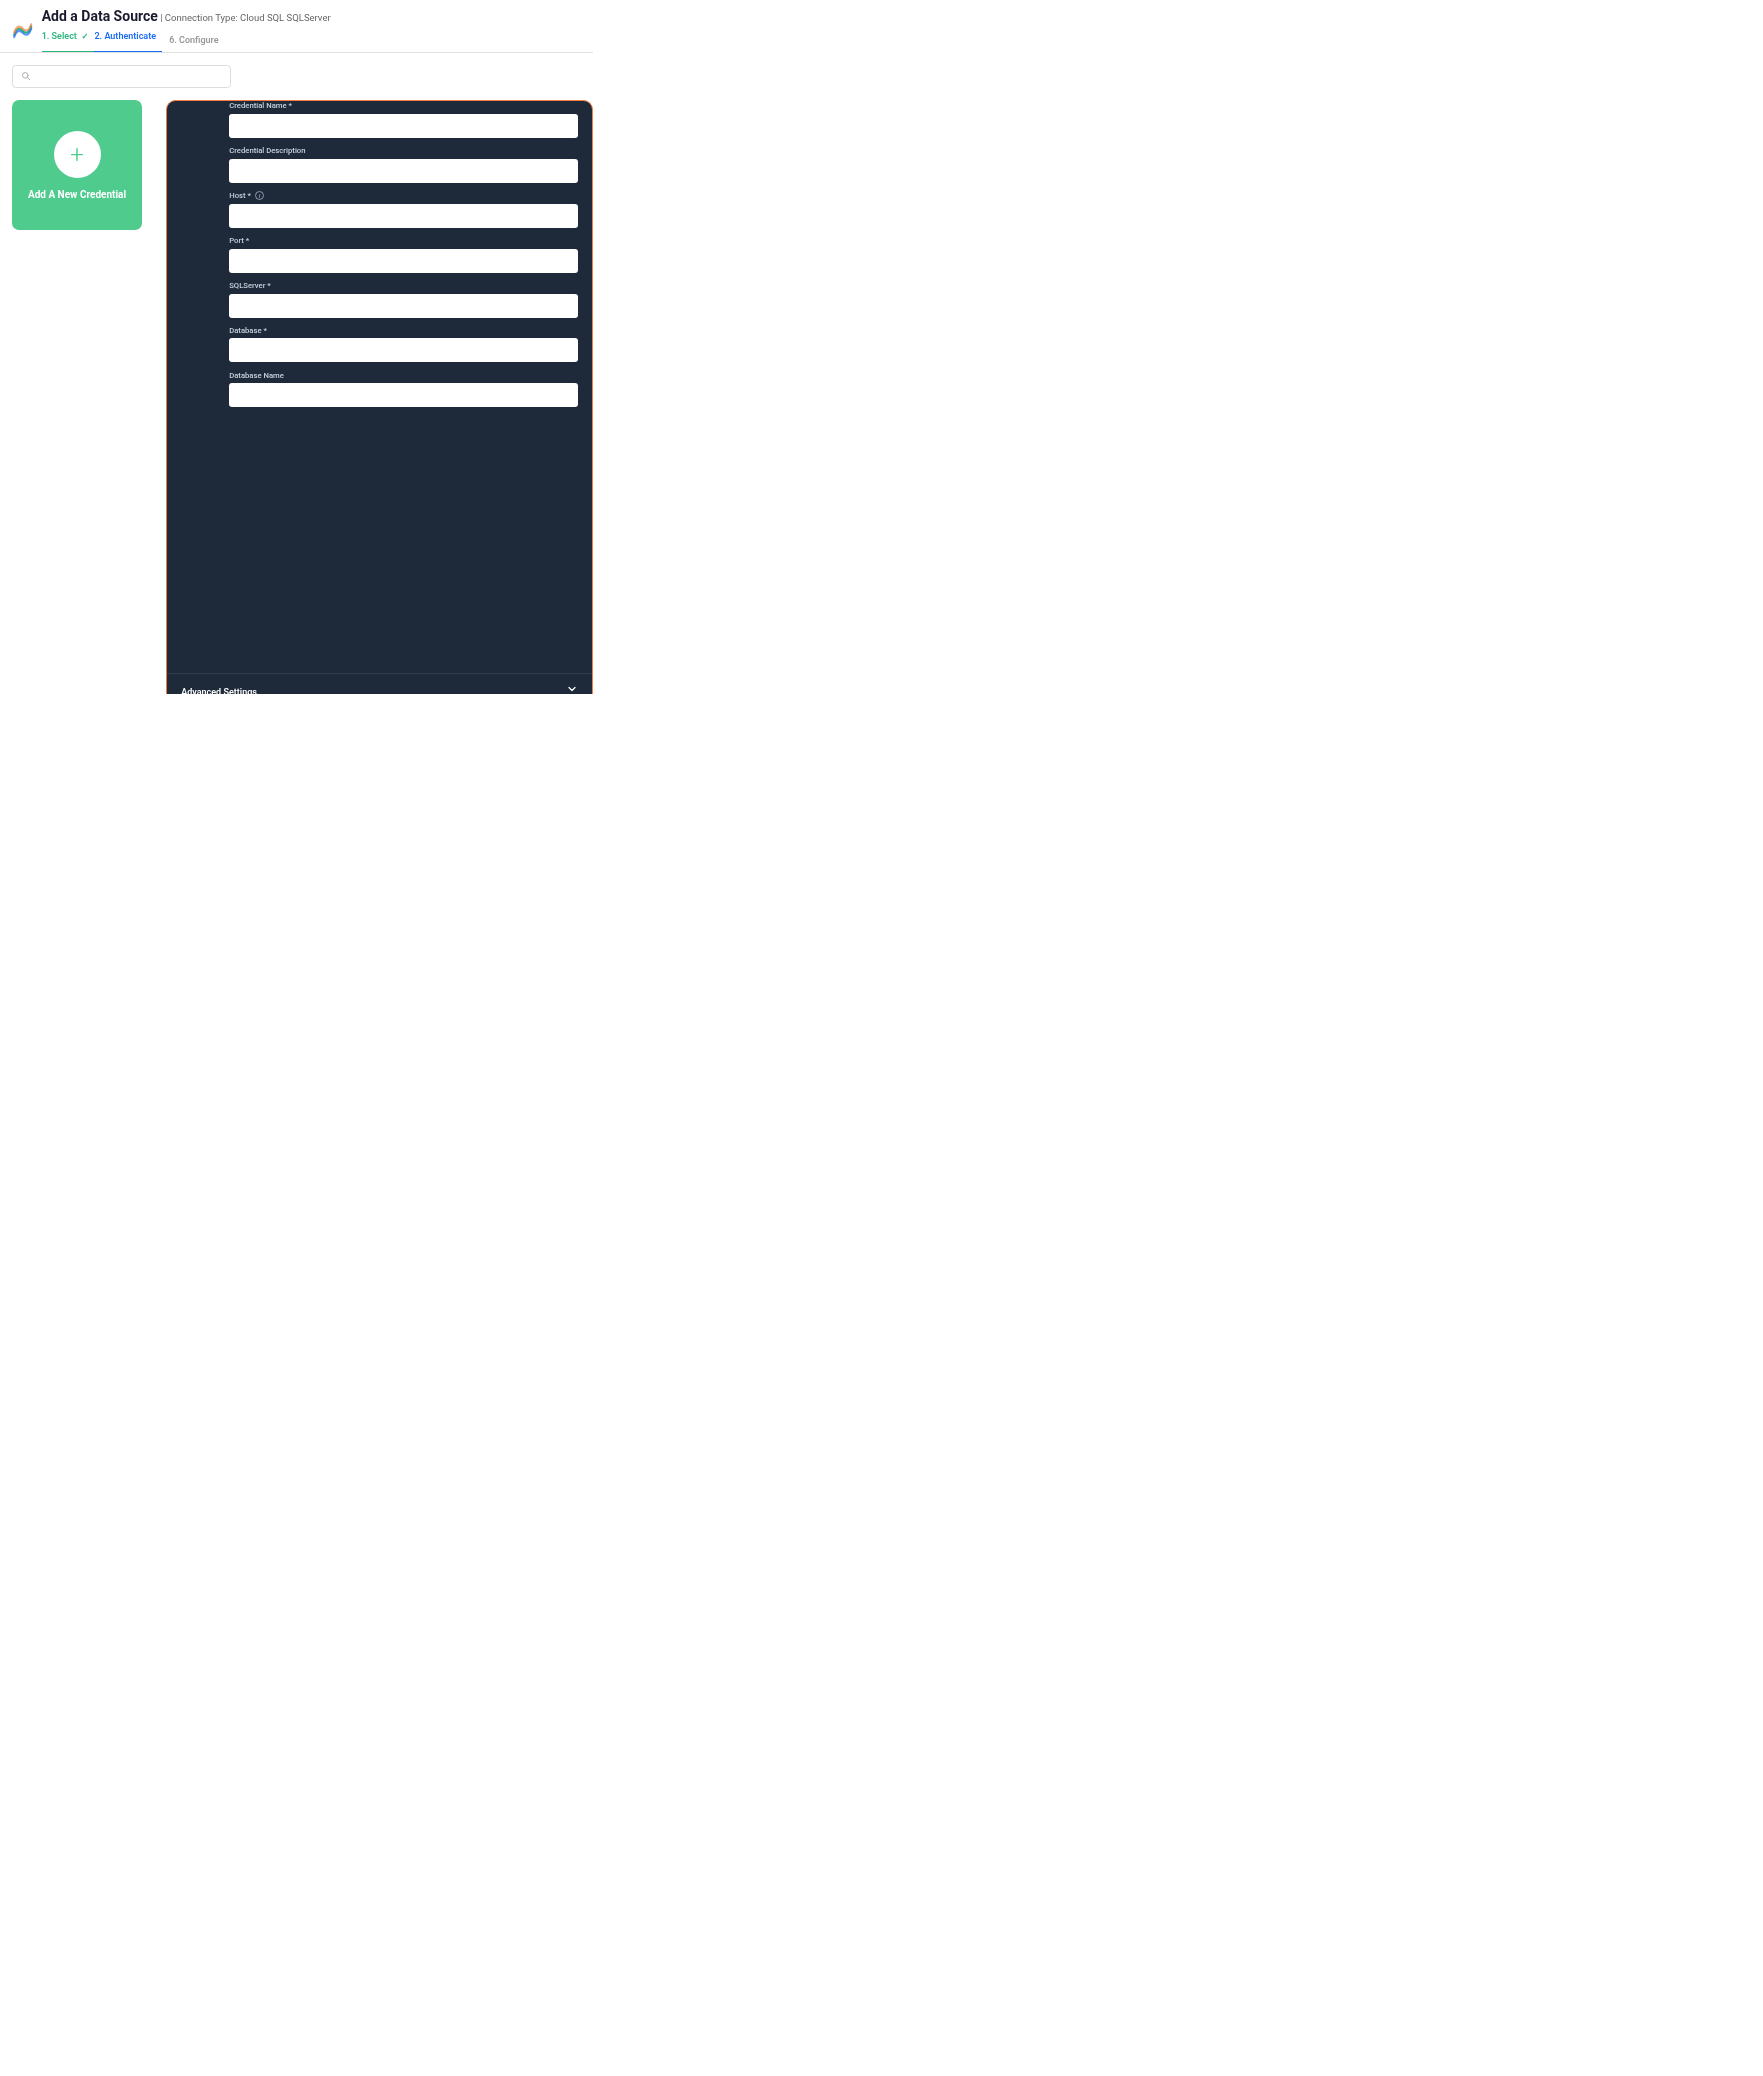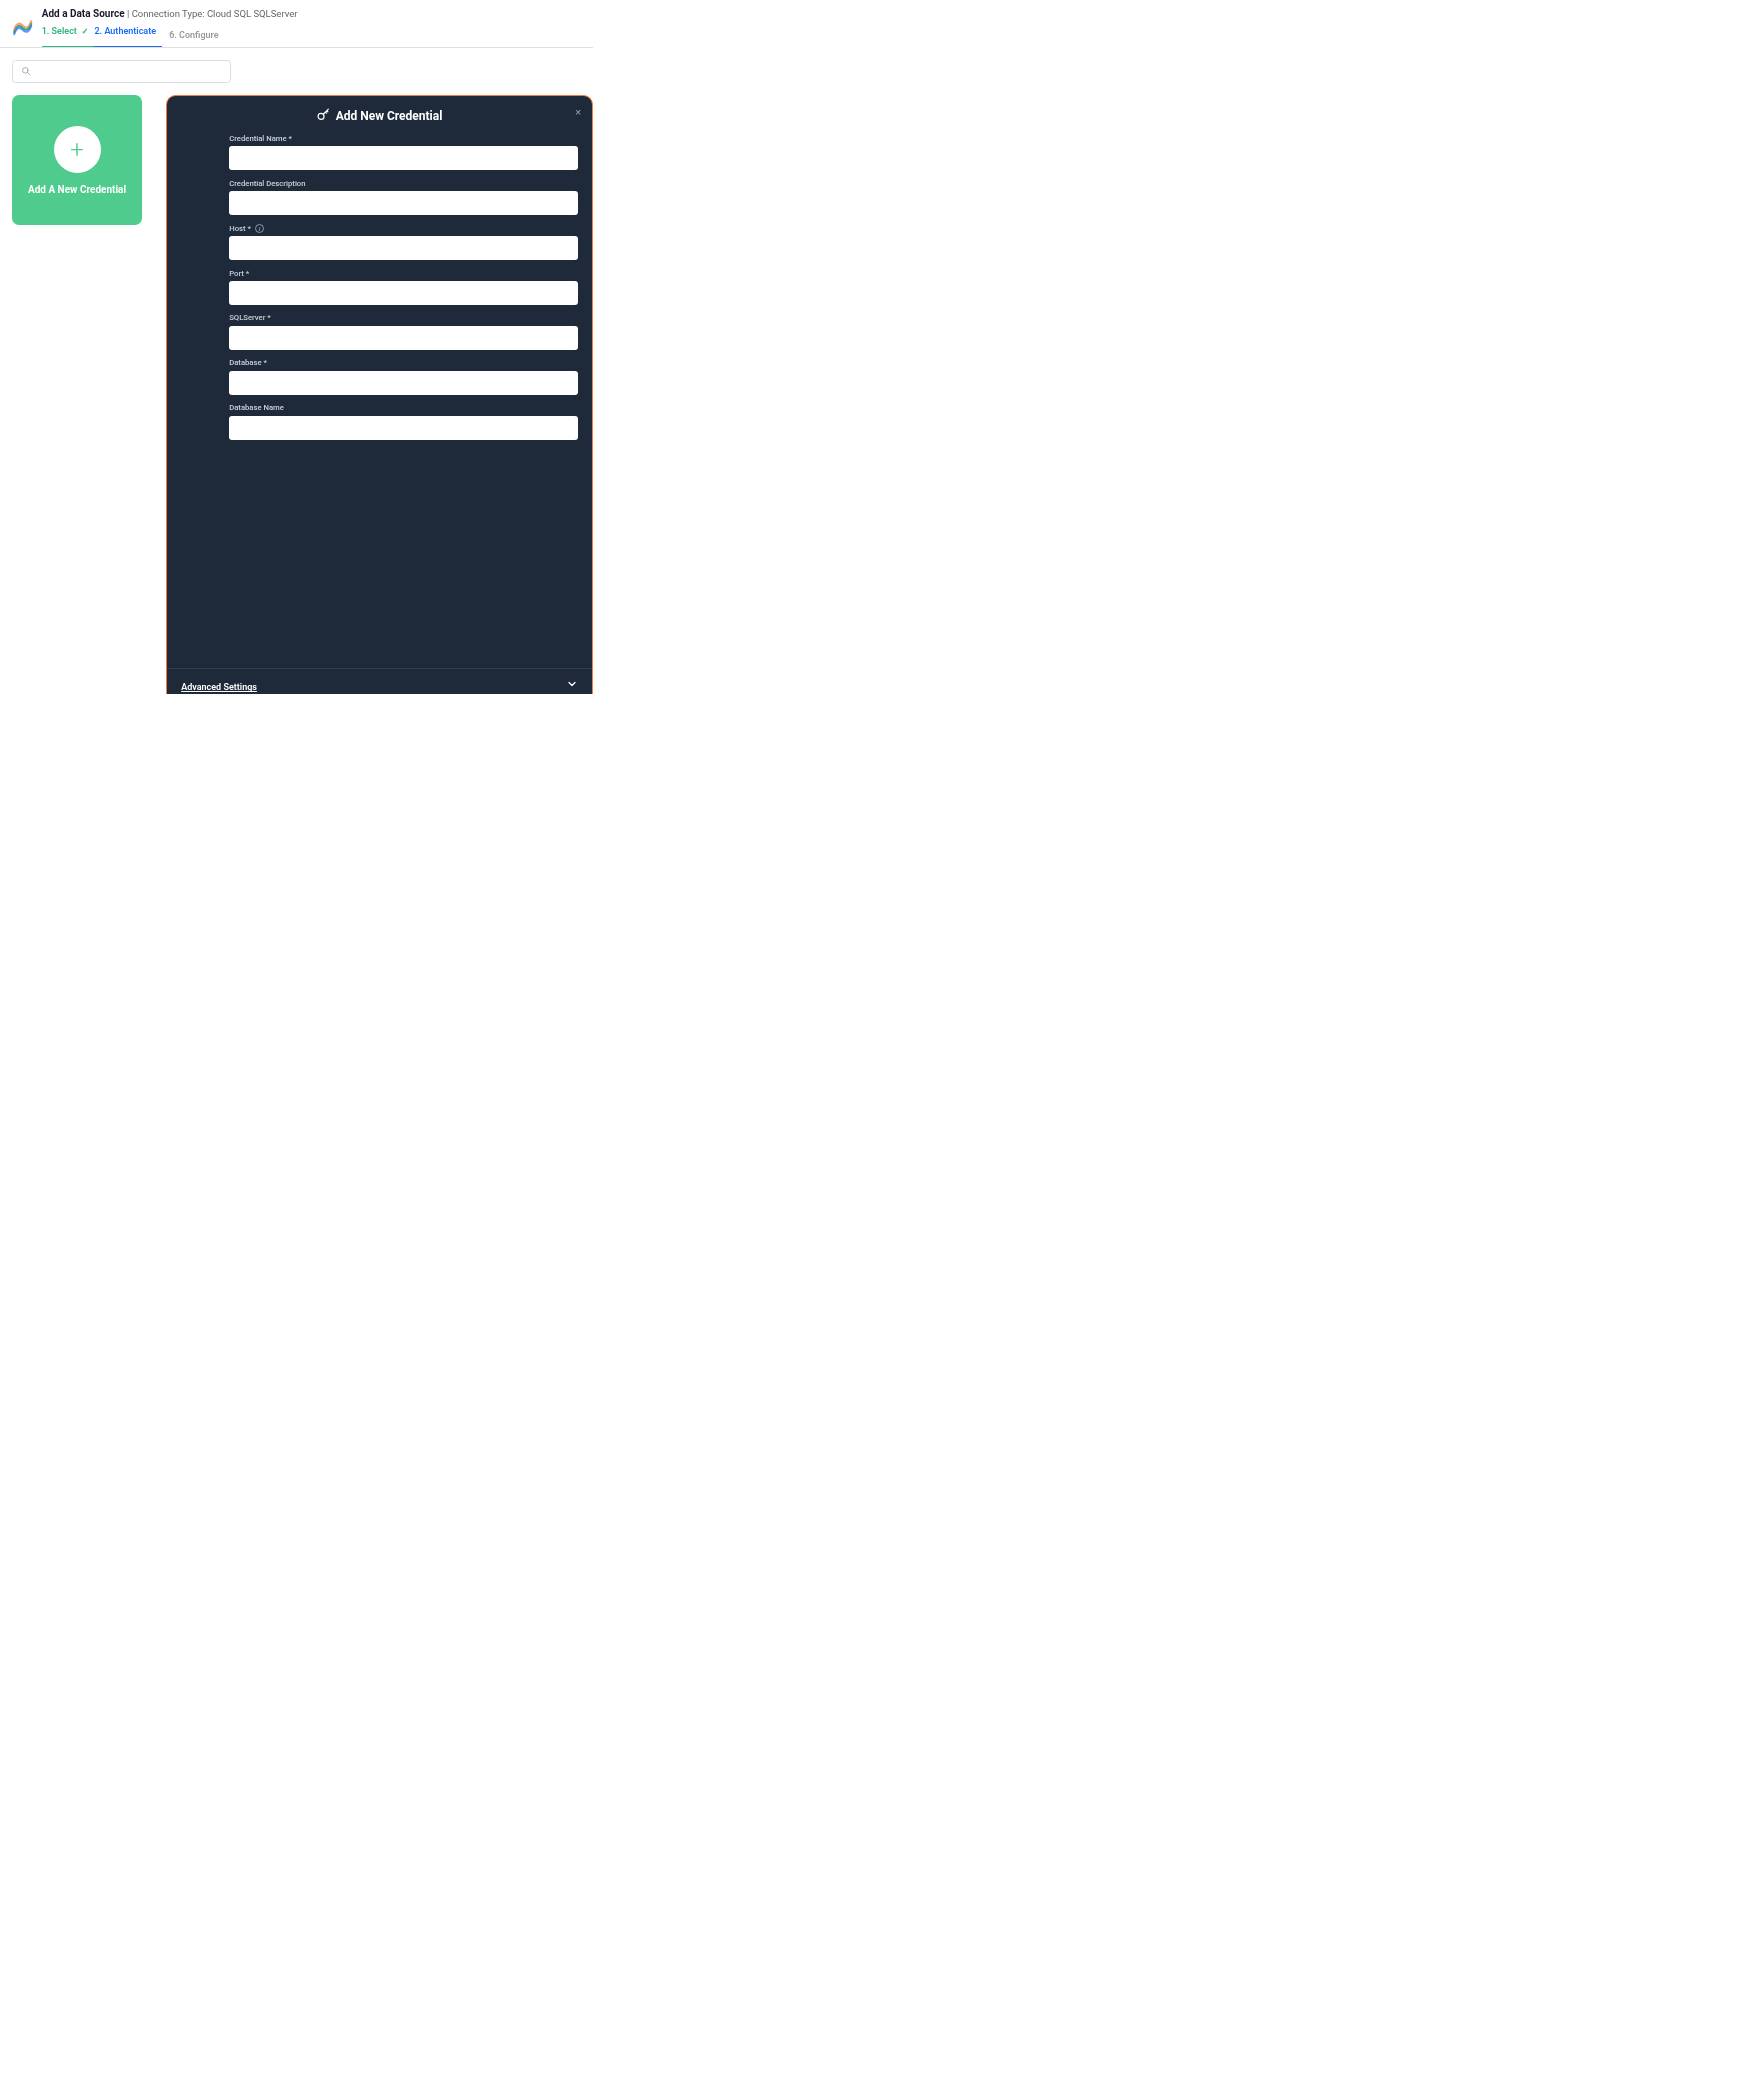--- a/index.html
+++ b/index.html
@@ -278,21 +278,21 @@
 <div class="header">
 
   <svg class="logo logo-wave" viewBox="0 0 40 40" fill="none" xmlns="http://www.w3.org/2000/svg">
     <path d="M4 28 Q10 10 20 20 Q30 30 36 12" stroke="#2db67d" stroke-width="4" stroke-linecap="round" fill="none"></path>
     <path d="M4 32 Q10 14 20 24 Q30 34 36 16" stroke="#1a6cf6" stroke-width="4" stroke-linecap="round" fill="none" opacity="0.7"></path>
     <path d="M4 24 Q10 6 20 16 Q30 26 36 8" stroke="#f57c40" stroke-width="4" stroke-linecap="round" fill="none" opacity="0.7"></path>
   </svg>
 
   <div class="header-content">
     <div>
-      <span style="font-size:10px; font-weight:700; color:#1a1a2e;">Add a Data Source</span>
+      <span style="font-size:14px; font-weight:700; color:#1a1a2e;">Add a Data Source</span>
       <span style="font-size:9.5px; font-weight:400; color:#666;margin-top:30px;"> | Connection Type: Cloud SQL SQLServer</span>
     </div>
     <div class="steps">
 
       <div class="step done">
         <span>1. Select</span>
         <span class="step-check">✓</span>
       </div>
 
       <div class="step active">
@@ -323,30 +323,20 @@
   <div class="add-credential-card">
     <div class="add-circle">
       <span class="plus-icon">+</span>
     </div>
     <span class="add-label">Add A New Credential</span>
   </div>
 
   <div style="position: absolute; top: 6px; left: 166px; right: 0; height: 652px; z-index: 10;">
     <div class="modal">
 
-      <div class="modal-header">
-        <span class="modal-key-icon">
-          <svg width="13" height="13" viewBox="0 0 24 24" fill="none" stroke="#fff" stroke-width="2.2" stroke-linecap="round" stroke-linejoin="round">
-            <circle cx="7.5" cy="15.5" r="5.5"></circle>
-            <path d="M21 2l-9.6 9.6M15.5 7.5l2 2M18 5l2 2"></path>
-          </svg>
-        </span>
-        <span class="modal-title">Add New Credential</span>
-        <button class="modal-close">×</button>
-      </div>
 
       <div class="modal-body">
 
         <div class="form-group">
           <label class="form-label">
             <span>Credential Name *</span>
           </label>
           <input type="text" class="form-input" style="">
         </div>
 

